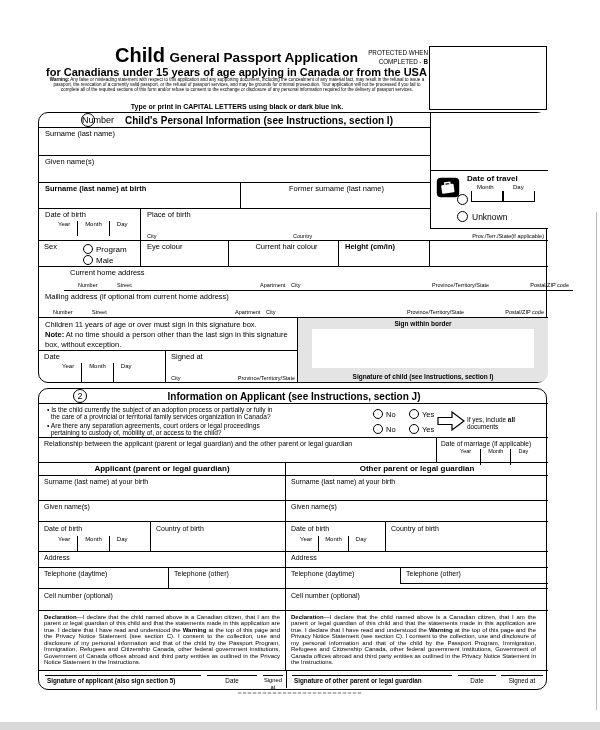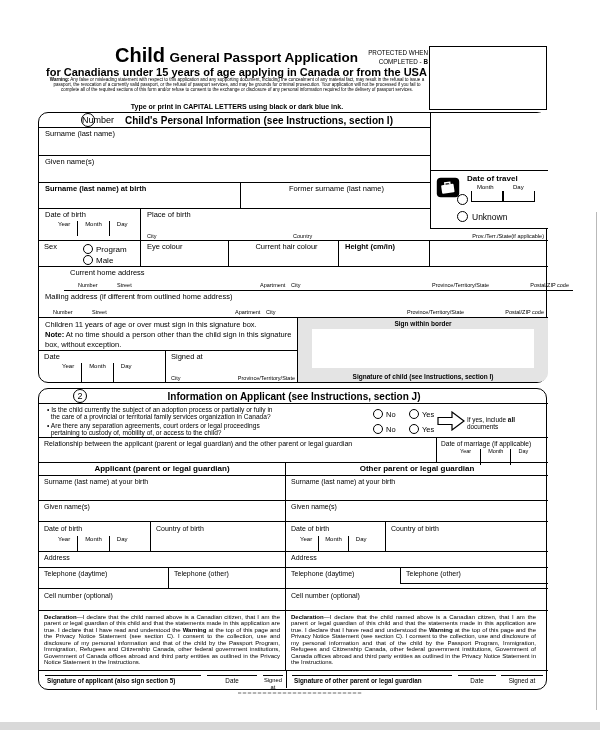--- a/index.html
+++ b/index.html
@@ -139,34 +139,34 @@
       <div class="lbl" style="padding:2px 0 0 6px;">Current home address</div>
       <div class="abs sub" style="left:14px;bottom:2px;">Number</div>
       <div class="abs sub" style="left:53px;bottom:2px;">Street</div>
       <div class="abs sub" style="left:196px;bottom:2px;">Apartment</div>
       <div class="abs sub" style="left:227px;bottom:2px;">City</div>
       <div class="abs sub" style="left:368px;bottom:2px;">Province/Territory/State</div>
       <div class="abs sub" style="right:4px;bottom:2px;">Postal/ZIP code</div>
     </div>
 
     <div class="abs row" style="left:0;top:178px;width:509px;height:27px;">
-      <div class="lbl" style="padding:2px 0 0 6px;">Mailing address (if different from outlined home address)</div>
+      <div class="lbl" style="padding:2px 0 0 6px;">Mailing address (if optional from current home address)</div>
       <div class="abs sub" style="left:14px;bottom:2px;">Number</div>
       <div class="abs sub" style="left:53px;bottom:2px;">Street</div>
       <div class="abs sub" style="left:196px;bottom:2px;">Apartment</div>
       <div class="abs sub" style="left:227px;bottom:2px;">City</div>
       <div class="abs sub" style="left:368px;bottom:2px;">Province/Territory/State</div>
       <div class="abs sub" style="right:4px;bottom:2px;">Postal/ZIP code</div>
     </div>
 
     <div class="abs" style="left:0;top:205px;width:509px;height:64px;">
       <div class="abs vr" style="left:0;top:0;width:259px;height:64px;">
         <div class="lbl" style="padding:2px 5px 0 6px;line-height:1.3;">
           <span>Children 11 years of age or over must sign in this signature box.</span><br>
-          <span class="b">Note:</span><span> At no time should a person other than the child sign in this signature box, without exception.</span>
+          <span class="b">Note:</span><span> At no time should a person other than the last sign in this signature box, without exception.</span>
         </div>
         <div class="abs" style="left:0;top:32px;width:259px;height:32px;border-top:1px solid #000;">
           <div class="abs vr" style="left:0;top:0;width:127px;height:32px;">
             <div class="lbl" style="padding:2px 0 0 5px;">Date</div>
             <div class="ymd abs" style="left:16px;top:12px;">
               <span class="t" style="padding-bottom:14px;">Year</span>
               <span class="t" style="padding-bottom:14px;">Month</span>
               <span>Day</span>
             </div>
           </div>

